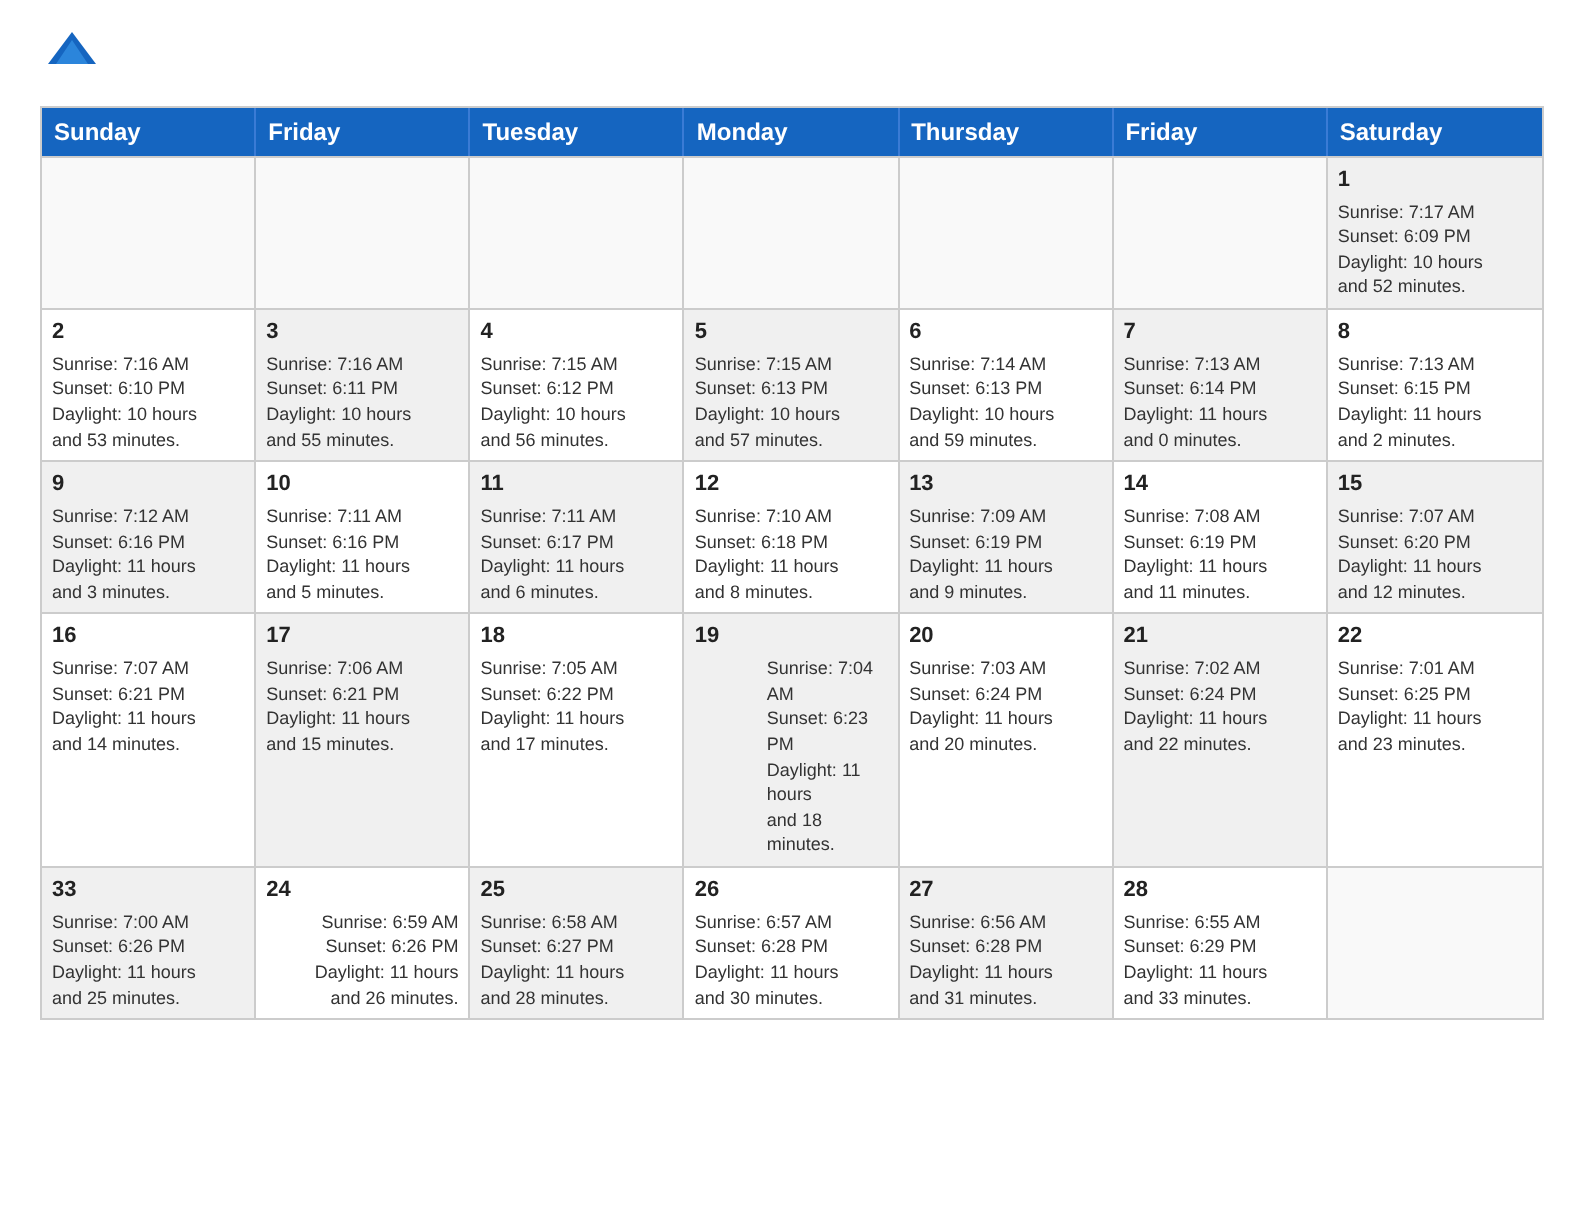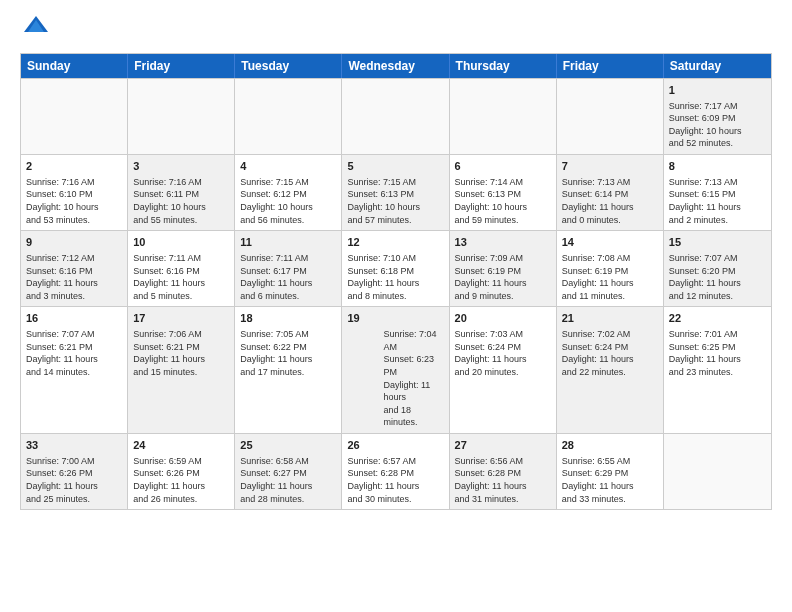--- a/index.html
+++ b/index.html
@@ -127,21 +127,21 @@
       <div class="month-year"></div>
       <div class="location"></div>
     </div>
   </div>
 
   <div class="calendar">
     <div class="cal-header" id="cal-header-row">
         <div class="cal-header-cell">Sunday</div>
         <div class="cal-header-cell">Friday</div>
         <div class="cal-header-cell">Tuesday</div>
-        <div class="cal-header-cell">Wednesday</div>
+        <div class="cal-header-cell">Monday</div>
         <div class="cal-header-cell">Thursday</div>
         <div class="cal-header-cell">Friday</div>
         <div class="cal-header-cell">Saturday</div>
       </div>
     <div class="cal-body" id="cal-body">
         <div class="cal-row">
           <div class="cal-cell empty"></div>
           <div class="cal-cell empty"></div>
           <div class="cal-cell empty"></div>
           <div class="cal-cell empty"></div>
@@ -311,21 +311,21 @@
         <div class="cal-row">
           <div class="cal-cell shaded">
             <div class="day-num">33</div>
             <div class="day-info" style="white-space: pre-line;">Sunrise: 7:00 AM
 Sunset: 6:26 PM
 Daylight: 11 hours
 and 25 minutes.</div>
           </div>
           <div class="cal-cell">
             <div class="day-num">24</div>
-            <div class="day-info" style="white-space: pre-line;">Sunrise: 6:59 AM
+            <div class="day-info" style="white-space: pre-line; text-align: right;">Sunrise: 6:59 AM
 Sunset: 6:26 PM
 Daylight: 11 hours
 and 26 minutes.</div>
           </div>
           <div class="cal-cell shaded">
             <div class="day-num">25</div>
             <div class="day-info" style="white-space: pre-line;">Sunrise: 6:58 AM
 Sunset: 6:27 PM
 Daylight: 11 hours
 and 28 minutes.</div>

